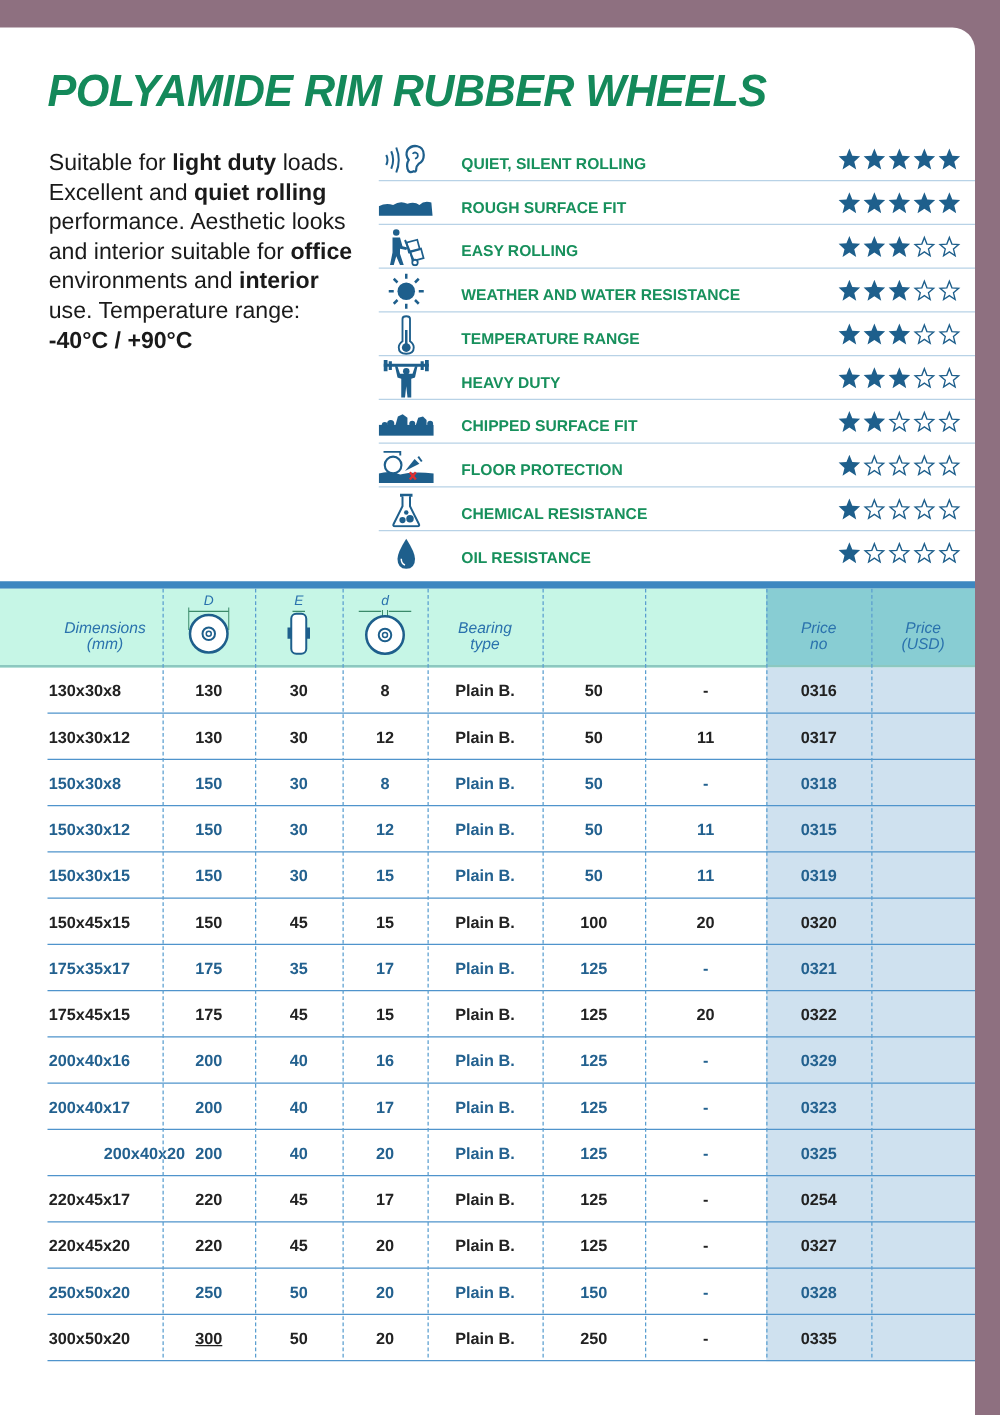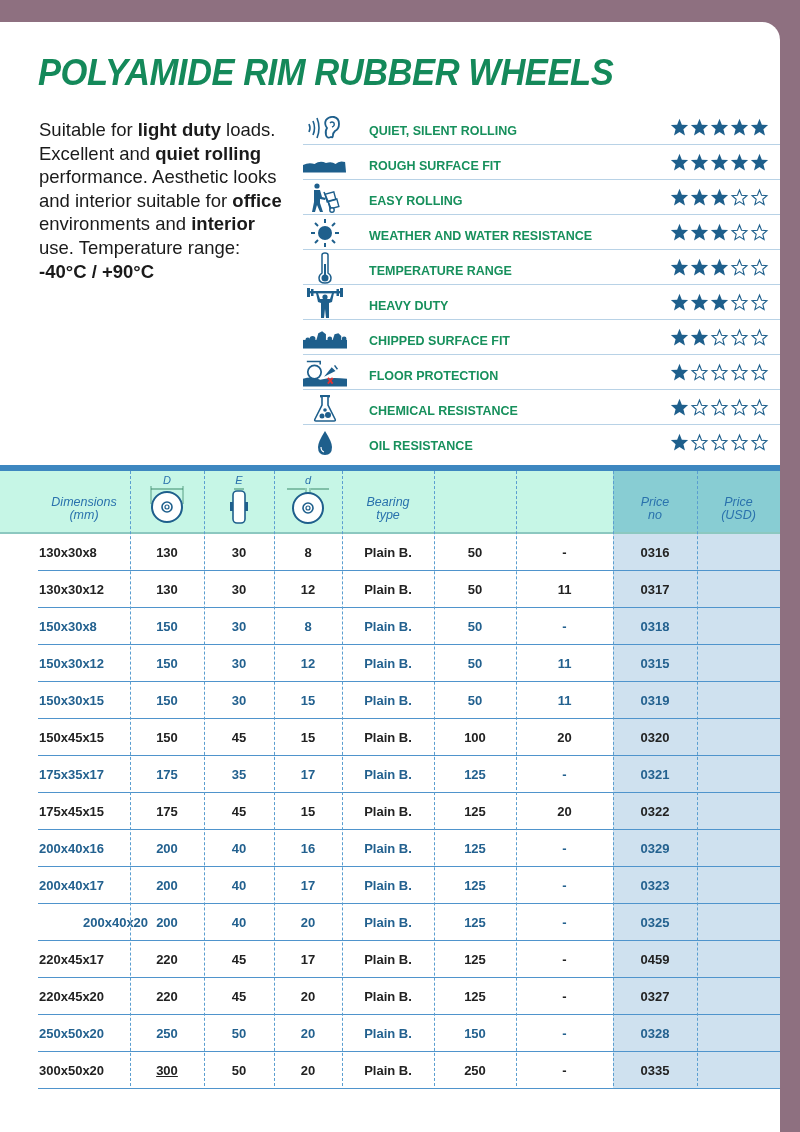--- a/index.html
+++ b/index.html
@@ -528,21 +528,21 @@
           <div class="line"></div>
         </div>
         <div class="row">
           <div class="cell dim" style="left:0px;width:130px;">220x45x17</div>
           <div class="cell " style="left:130px;width:74px;">220</div>
           <div class="cell " style="left:204px;width:70px;">45</div>
           <div class="cell " style="left:274px;width:68px;">17</div>
           <div class="cell " style="left:342px;width:92px;">Plain B.</div>
           <div class="cell " style="left:434px;width:82px;">125</div>
           <div class="cell " style="left:516px;width:97px;">-</div>
-          <div class="cell " style="left:613px;width:84px;">0459</div>
+          <div class="cell " style="left:613px;width:84px;">0254</div>
           <div class="cell " style="left:697px;width:83px;"></div>
           <div class="line"></div>
         </div>
         <div class="row">
           <div class="cell dim" style="left:0px;width:130px;">220x45x20</div>
           <div class="cell " style="left:130px;width:74px;">220</div>
           <div class="cell " style="left:204px;width:70px;">45</div>
           <div class="cell " style="left:274px;width:68px;">20</div>
           <div class="cell " style="left:342px;width:92px;">Plain B.</div>
           <div class="cell " style="left:434px;width:82px;">125</div>

